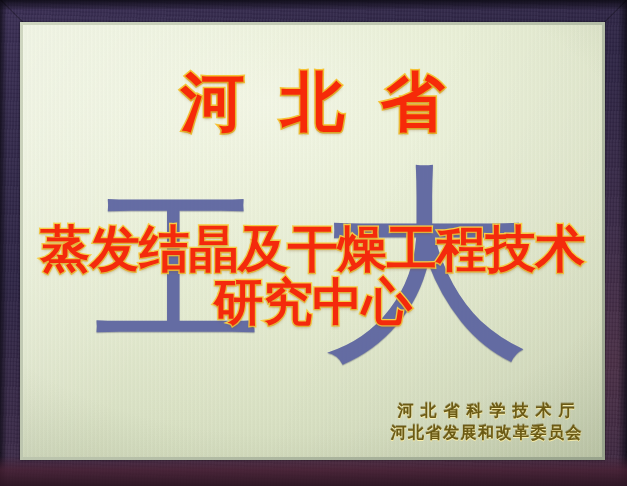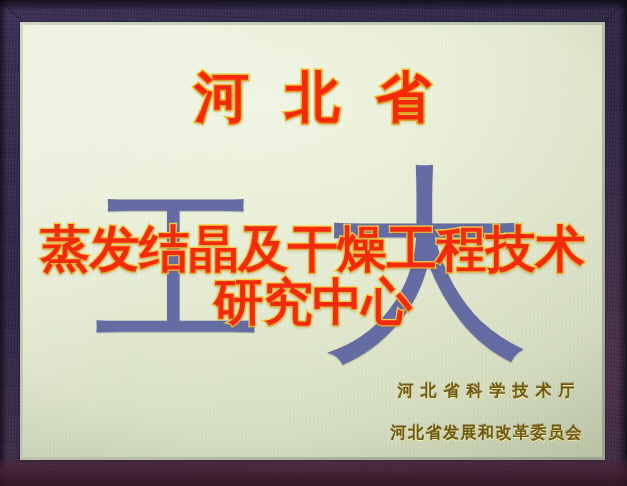--- a/index.html
+++ b/index.html
@@ -136,21 +136,21 @@
     left: 0; right: 0;
     top: 44px;
     text-align: center;
     z-index: 3;
     pointer-events: none;
   }
   .headline span {
     display: inline-block;
     font-family: "DejaVu Serif", serif;
     font-weight: 700;
-    font-size: 55px;
+    font-size: 64px;
     line-height: 1.02;
     letter-spacing: 36px;
     padding-left: 36px;
     color: #f62a09;
     -webkit-text-stroke: 3px #f6c436;
     paint-order: stroke fill;
     text-shadow:
       0 0 2px rgba(246,196,54,0.95),
       0 2px 3px rgba(120,60,10,0.35);
   }
@@ -195,21 +195,21 @@
     line-height: 1.33;
     color: #6b5a14;
     text-shadow:
       0 1px 0 rgba(255,242,170,0.85),
       0 -1px 0 rgba(90,74,16,0.45),
       1px 0 1px rgba(255,236,150,0.35);
     white-space: nowrap;
   }
   .sig-1 { letter-spacing: 7px; padding-left: 7px; }
   .sig-2 { letter-spacing: 16px; padding-left: 16px; }
-  .sig-3 { letter-spacing: 1.5px; padding-left: 1.5px; margin-top: 20px; }
+  .sig-3 { letter-spacing: 1.5px; padding-left: 1.5px; }
 </style>
 </head>
 <body>
 
 <div id="plaque-photo">
 
   <div class="frame">
     <div class="frame-grain"></div>
     <div class="frame-top-dark"></div>
     <div class="frame-left-dark"></div>

